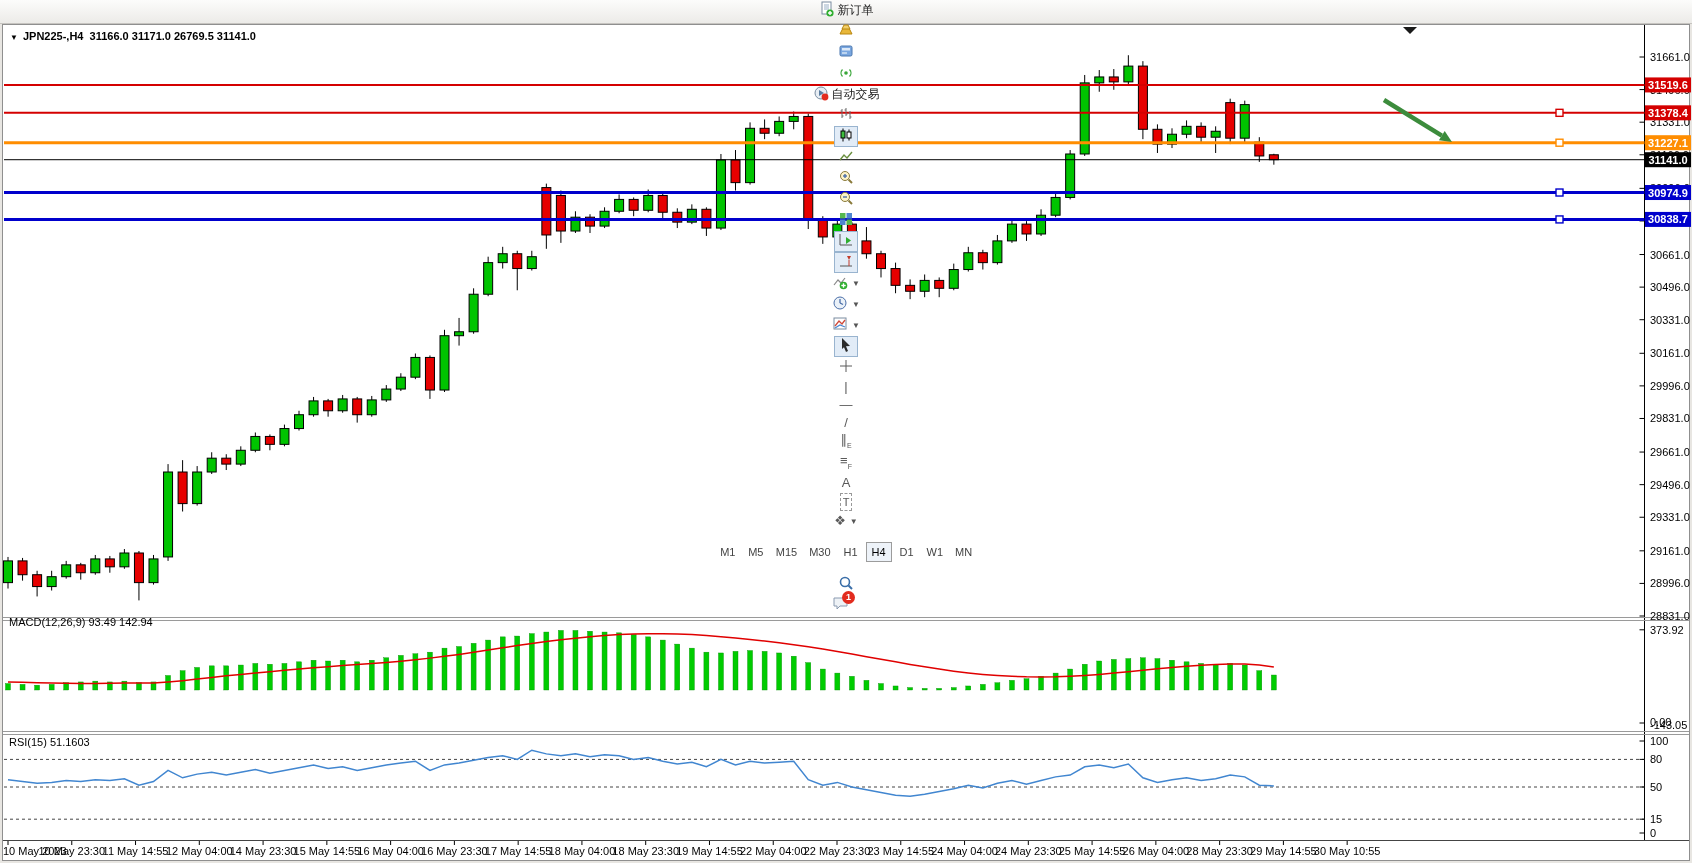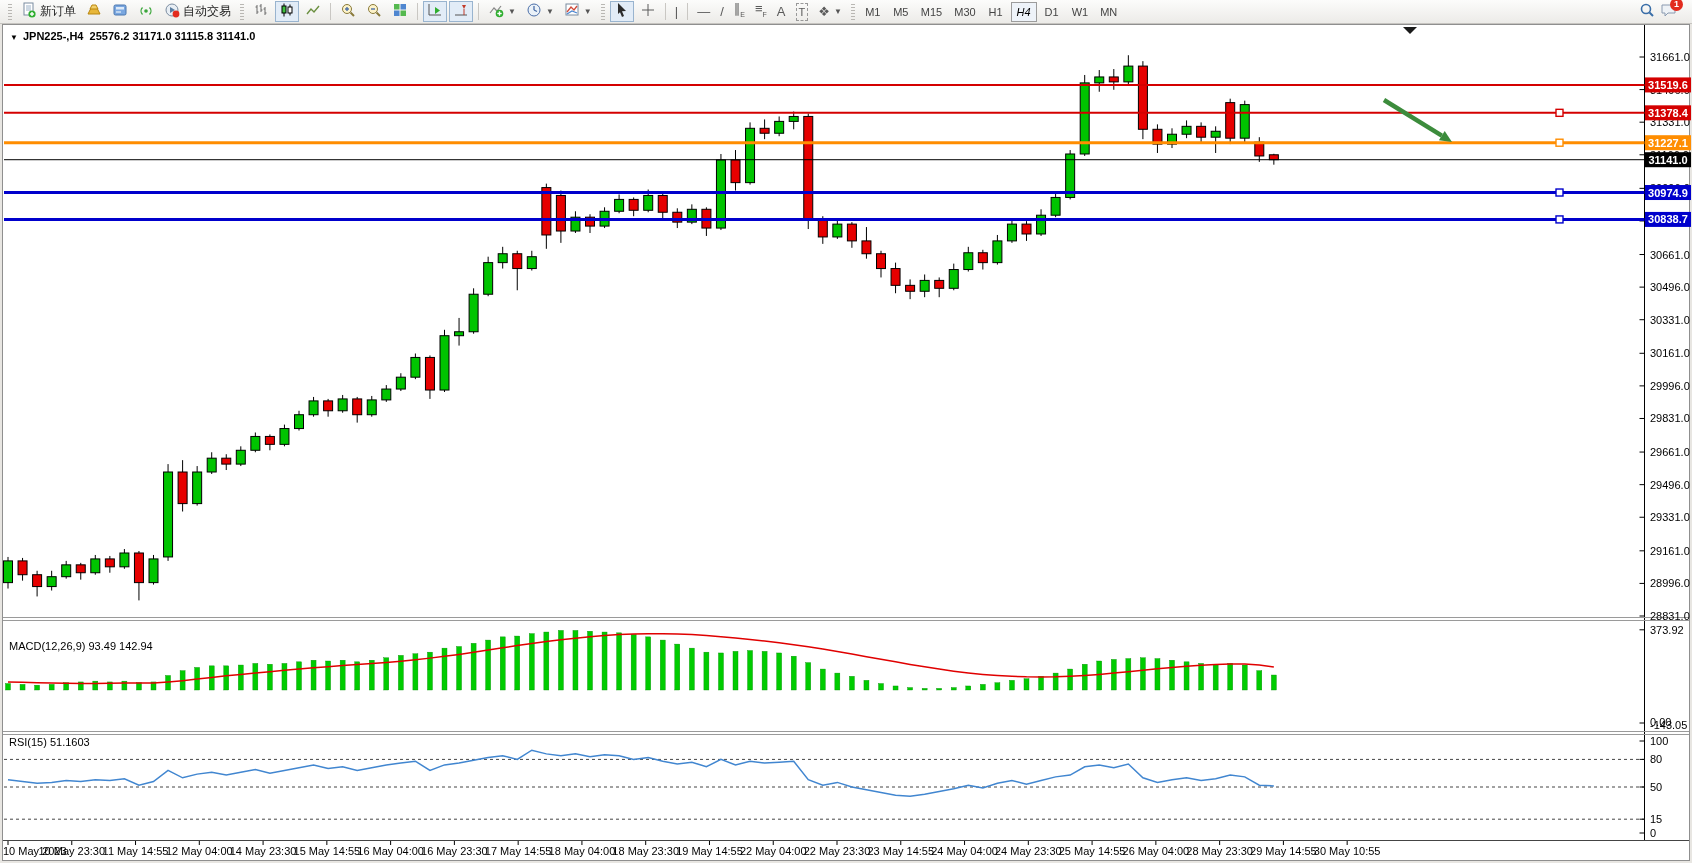--- a/index.html
+++ b/index.html
@@ -1,41 +1,41 @@
 <!DOCTYPE html>
 <html><head>
 <meta charset="utf-8">
 <style>
   html,body{margin:0;padding:0;}
   body{width:1692px;height:863px;background:#e8e6e2;font-family:"Liberation Sans",sans-serif;overflow:hidden;position:relative;}
   
   .toolbar{position:absolute;left:0;top:0;width:1692px;height:24px;box-sizing:border-box;
     background:linear-gradient(#fcfcfb,#ecebe8);border-bottom:1px solid #c6c4c0;
-    display:flex;align-items:center;padding:0 4px;z-index:10;}
+    display:flex;align-items:center;padding:0 4px;z-index:10;flex-direction:column;}
   .grip{width:4px;height:16px;margin:0 4px;
     background:repeating-linear-gradient(to bottom,#b9b7b3 0 1px,transparent 1px 3px);}
   .tb-sep{width:1px;height:17px;background:#c9c7c3;margin:0 4px;}
   .tb-btn{display:flex;align-items:center;gap:3px;height:21px;padding:0 3px;margin:0 1px;
     border:1px solid transparent;background:transparent;font:12px "Liberation Sans",sans-serif;color:#222;cursor:default;}
   .tb-btn.pressed{background:#e2ecf7;border:1px solid #99b4cf;}
   .tb-btn .glyph{font-size:13px;color:#5a5a5a;line-height:16px;}
   .tf-btn{height:20px;min-width:26px;padding:0 4px;margin:12px 1px;border:1px solid transparent;
     background:transparent;font:11px "Liberation Sans",sans-serif;color:#444;}
-  .tf-btn.pressed{background:#eef3f9;border:1px solid #9c9c9c;color:#000;font-style:italic;}
+  .tf-btn.pressed{background:#eef3f9;border:1px solid #9c9c9c;color:#000;}
   .spacer{flex:1;}
   .badge{position:absolute;top:-4px;right:-5px;width:13px;height:13px;border-radius:50%;
     background:#e22b1e;color:#fff;font:bold 9px/13px "Liberation Sans",sans-serif;text-align:center;}
   .chat-wrap{position:relative;margin-right:10px;}
   .caret{font-size:8px;color:#555;margin-left:1px;}
   .sub{font-size:7px;color:#555;vertical-align:sub;}
   
   .overlay{position:absolute;z-index:5;color:#000;white-space:pre;}
   #chart-title{left:10px;top:30px;font:bold 11px "Liberation Sans",sans-serif;}
   #chart-title .tri{font-size:8px;margin-right:5px;}
-  #macd-label{left:9px;top:640px;font:11px "Liberation Sans",sans-serif;}
+  #macd-label{left:9px;top:616px;font:11px "Liberation Sans",sans-serif;}
   #rsi-label{left:9px;top:736px;font:11px "Liberation Sans",sans-serif;}
   svg text{font-family:"Liberation Sans",sans-serif;}
 </style>
 </head>
 <body>
 
 <div class="toolbar">
   <div class="grip"></div>
 
   <button class="tb-btn">
@@ -852,15 +852,15 @@
     <text x="1219.63" y="855" font-size="11" fill="#000" text-anchor="middle">28 May 23:30</text>
     <line x1="1283.4" y1="841" x2="1283.4" y2="845" stroke="#000"></line>
     <text x="1283.4" y="855" font-size="11" fill="#000" text-anchor="middle">29 May 14:55</text>
     <line x1="1347.17" y1="841" x2="1347.17" y2="845" stroke="#000"></line>
     <text x="1347.17" y="855" font-size="11" fill="#000" text-anchor="middle">30 May 10:55</text>
     <line x1="1384" y1="100" x2="1441.7904240316884" y2="135.69408543133702" stroke="#3c8c3c" stroke-width="4.5"></line>
     <polygon points="1452,142 1438.9002131877178,140.3734744168131 1444.680634875659,131.01469644586092" fill="#3c8c3c"></polygon>
     <polygon points="1403,27 1417,27 1410,34" fill="#1a1a1a"></polygon>
   </svg>
 
-<div class="overlay" id="chart-title"><span class="tri">▼</span><span>JPN225-,H4  25576.2 31171.0 31115.8 31141.0</span></div>
+<div class="overlay" id="chart-title"><span class="tri">▼</span><span>JPN225-,H4  31166.0 31171.0 26769.5 31141.0</span></div>
 <div class="overlay" id="macd-label">MACD(12,26,9) 93.49 142.94</div>
 <div class="overlay" id="rsi-label">RSI(15) 51.1603</div>
 
 </body></html>

